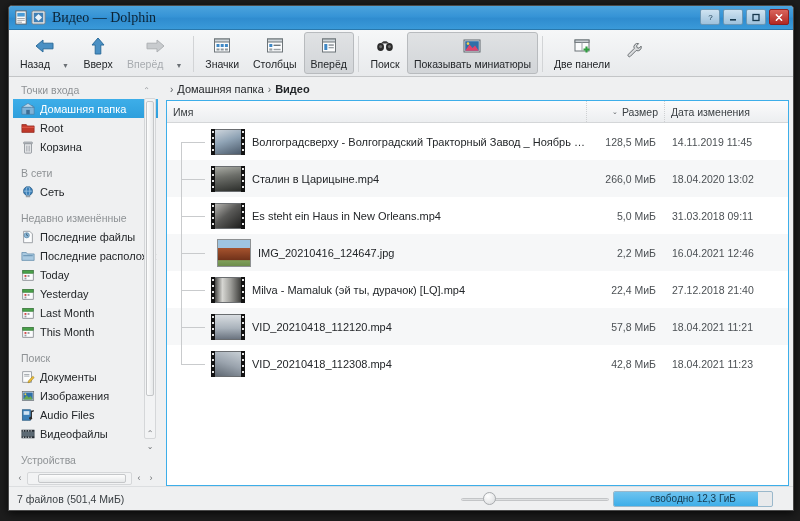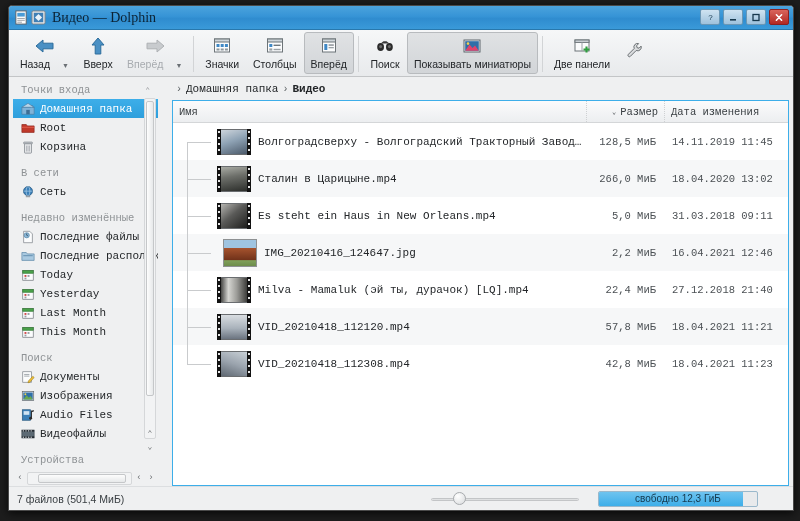--- a/index.html
+++ b/index.html
@@ -73,21 +73,21 @@
     background: linear-gradient(to bottom,#e0e2e4,#d2d5d8);
     border: 1px solid #b8bbbe;
   }
   .tbtn.disabled { color: #a7abaf; }
   .tbtn .lbl { margin-top: 2px; display: flex; align-items: center; gap: 12px; }
   .tbtn svg { display: block; }
   .tsep { width: 1px; align-self: stretch; margin: 4px 4px; background: #d2d4d6; }
   .caret { font-size: 7px; color: #6b7075; line-height: 1; position: relative; top: 1px; }
 
   
-  #body { flex: 1 1 auto; display: flex; min-height: 0; padding: 3px 4px 0 4px; gap: 14px; font-family: Liberation Mono, monospace; }
+  #body { flex: 1 1 auto; display: flex; min-height: 0; padding: 3px 4px 0 4px; gap: 8px; }
 
   
   #sidebar {
     flex: 0 0 145px; width: 145px;
     display: flex; flex-direction: column;
     min-height: 0;
   }
   #places {
     flex: 1 1 auto; min-height: 0;
     background: #eff0f1;
@@ -204,21 +204,21 @@
   .thumb.video .strip i {
     position: absolute; left: 1px; width: 2px; height: 2px; background: #e8e8e8; display:block;
   }
   .thumb.photo { width: 22px; height: 28px; }
   .thumb.photo .pic { border: 1px solid #8e9193; background:#fff; padding:1px; }
 
   
   #statusbar {
     flex: 0 0 24px; height: 24px;
     display: flex; align-items: center;
-    padding: 0 6px 0 8px; gap: 19px;
+    padding: 0 6px 0 8px; gap: 4px;
     background: #eff0f1;
     border-top: 1px solid #dcdee0;
     font-size: 10.5px; color: #3b4044;
   }
   #status-text { flex: 0 0 auto; white-space: nowrap; }
   #status-spacer { flex: 1 1 auto; }
   #zoom-slider { flex: 0 0 148px; height: 14px; position: relative; }
   #zoom-track {
     position: absolute; left: 0; right: 0; top: 6px; height: 3px;
     background: linear-gradient(to bottom,#d4d6d8,#eaebec);

